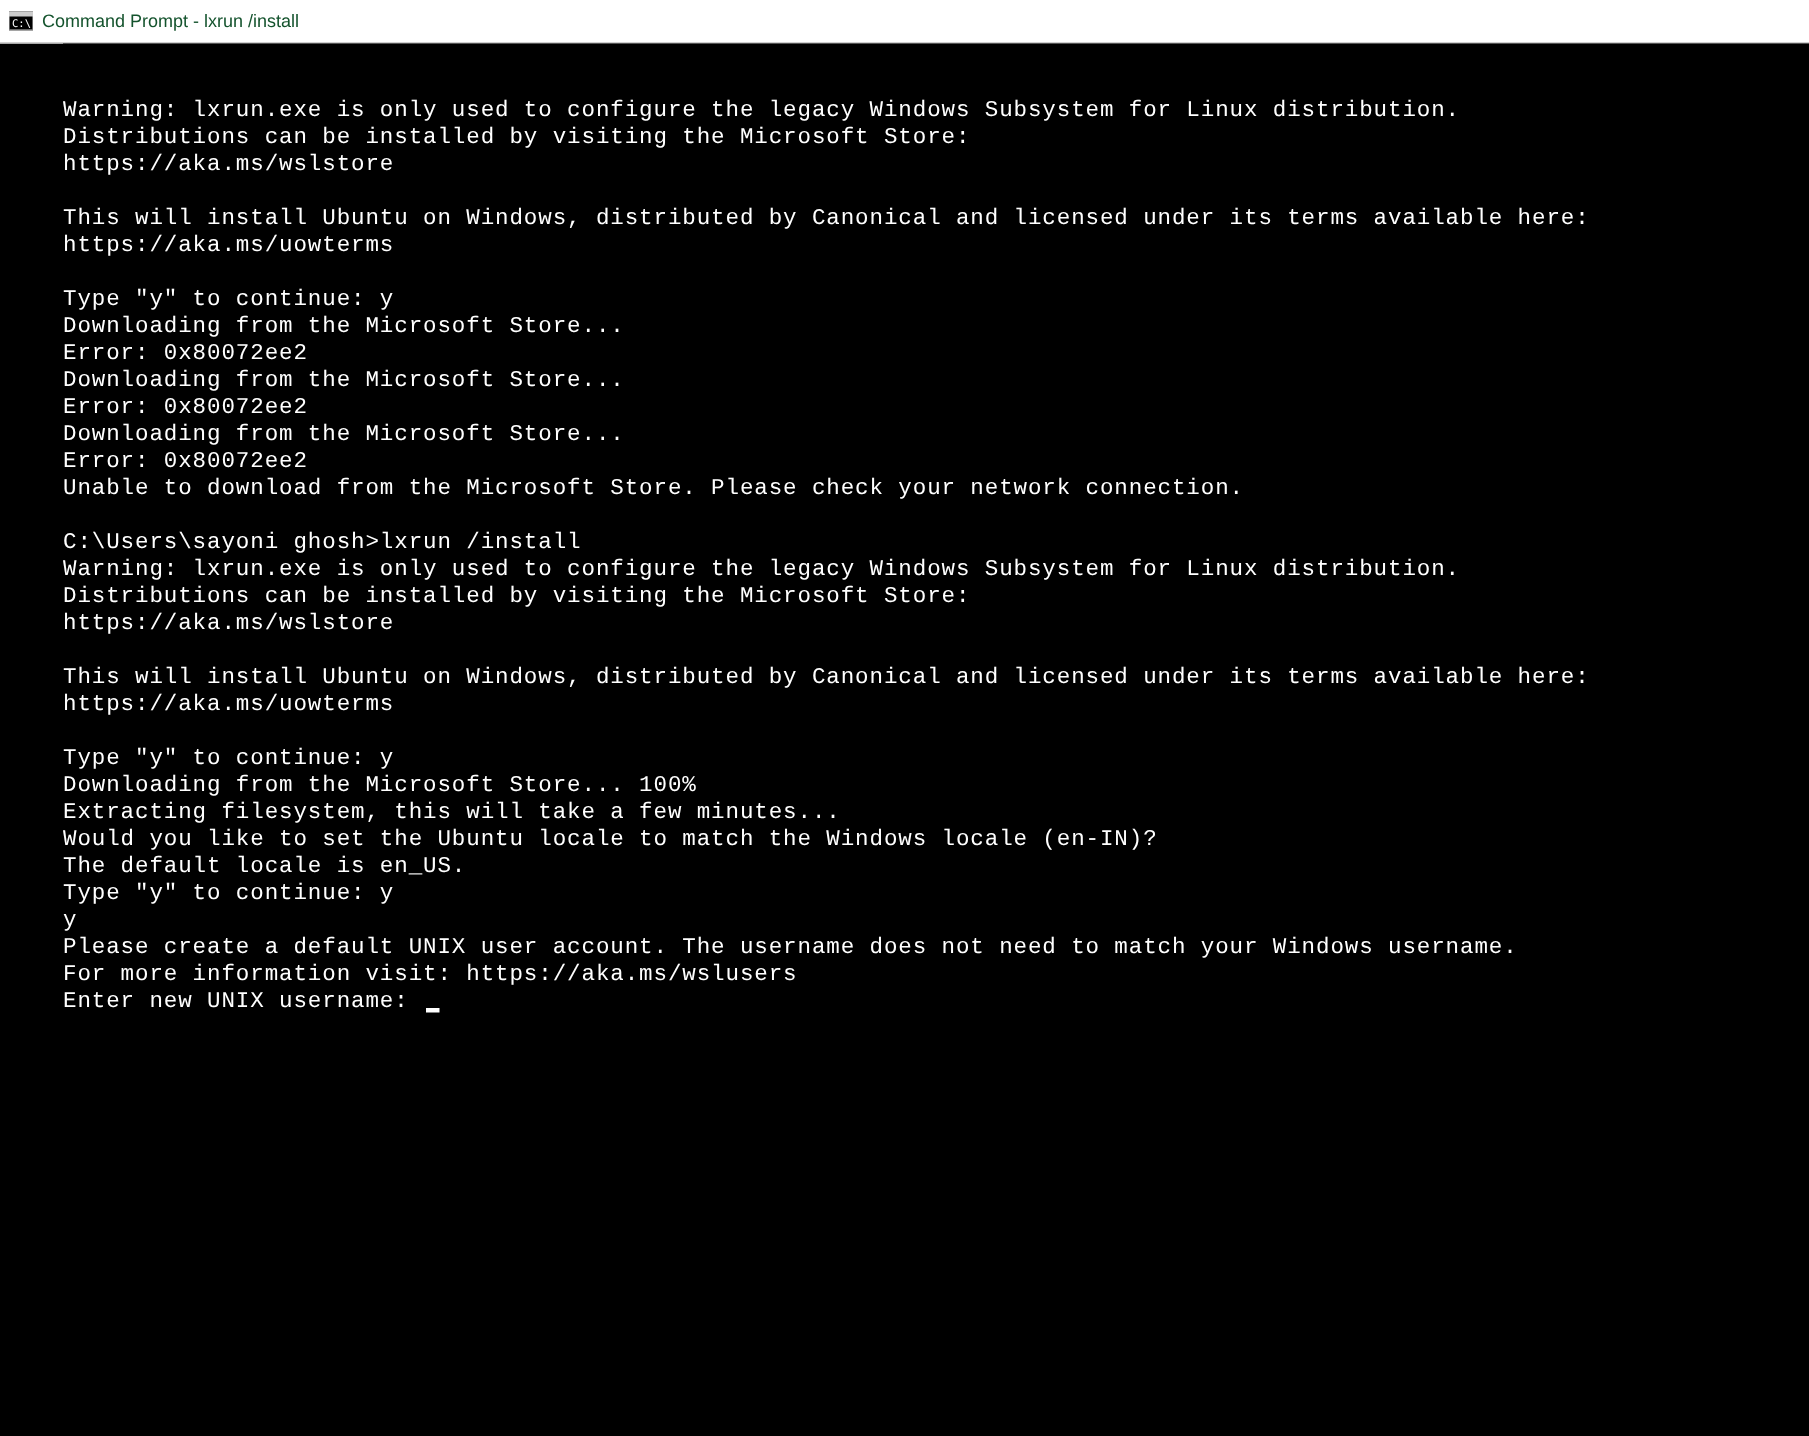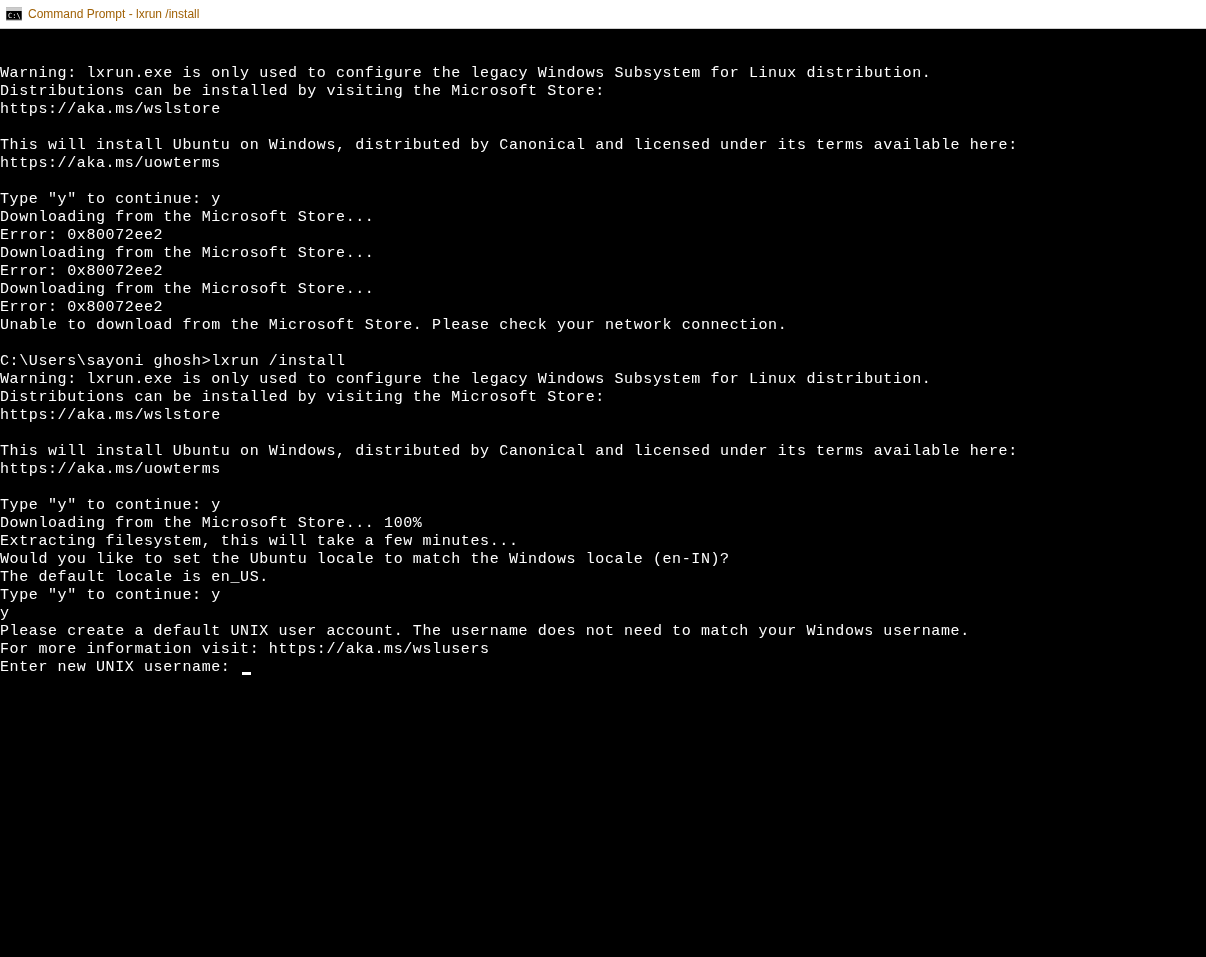--- a/index.html
+++ b/index.html
@@ -26,31 +26,32 @@
       width: 16px;
       height: 16px;
       margin-right: 6px;
       display: inline-flex;
       align-items: center;
       justify-content: center;
     }
     .titlebar-title {
       font-family: 'Segoe UI', Tahoma, sans-serif;
       font-size: 12px;
-      color: #a16207;
+      color: #14532d;
     }
     .terminal {
       background: #000;
       color: #fff;
       padding: 0;
       font-size: 15px;
       line-height: 18px;
       white-space: pre;
       letter-spacing: 0.6px;
       font-family: Consolas, 'Courier New', monospace;
+      margin-left: 42px;
     }
     .terminal-line {
       min-height: 18px;
     }
     .cursor {
       display: inline-block;
       width: 9px;
       height: 3px;
       background: #fff;
       vertical-align: bottom;

